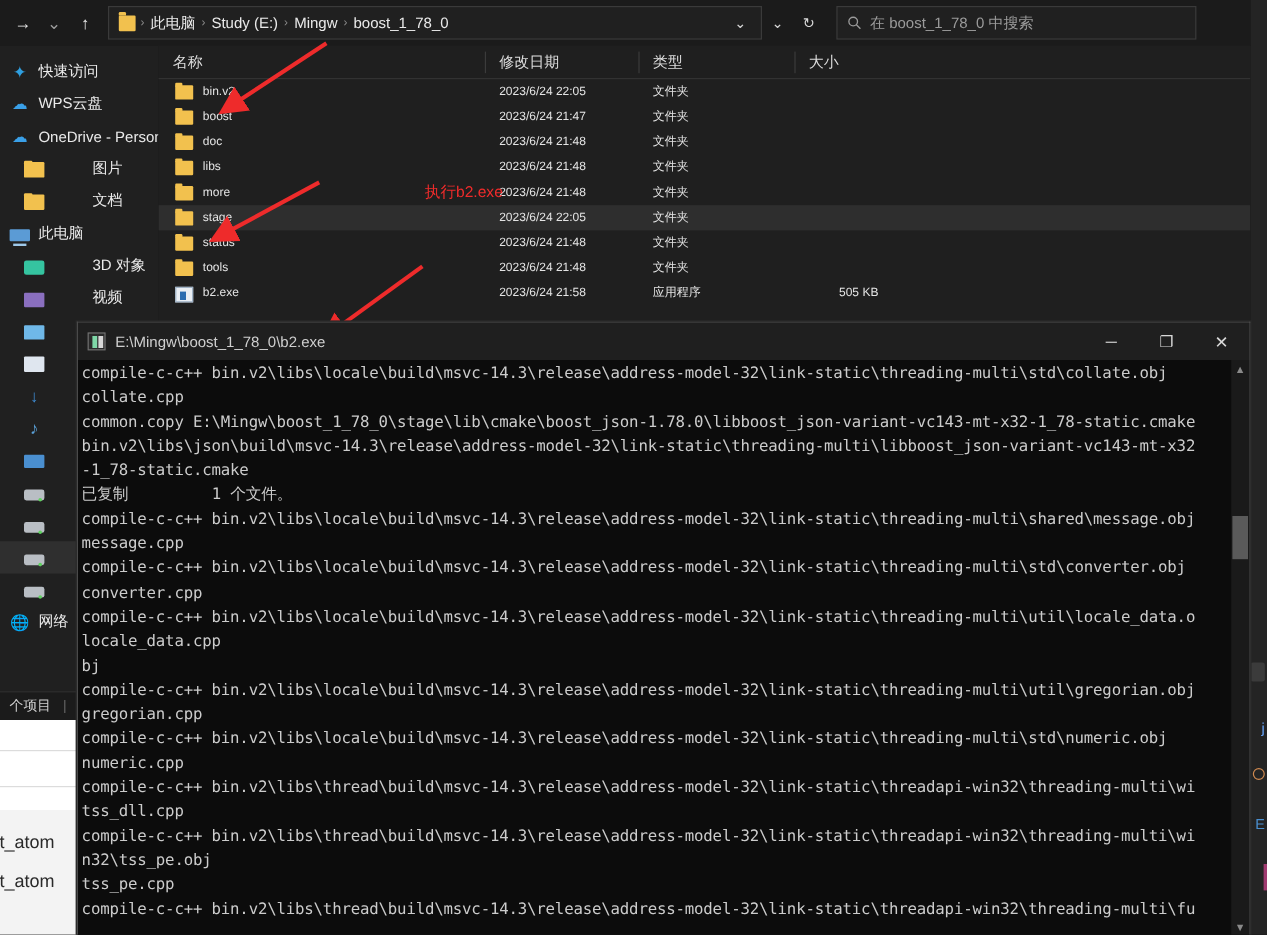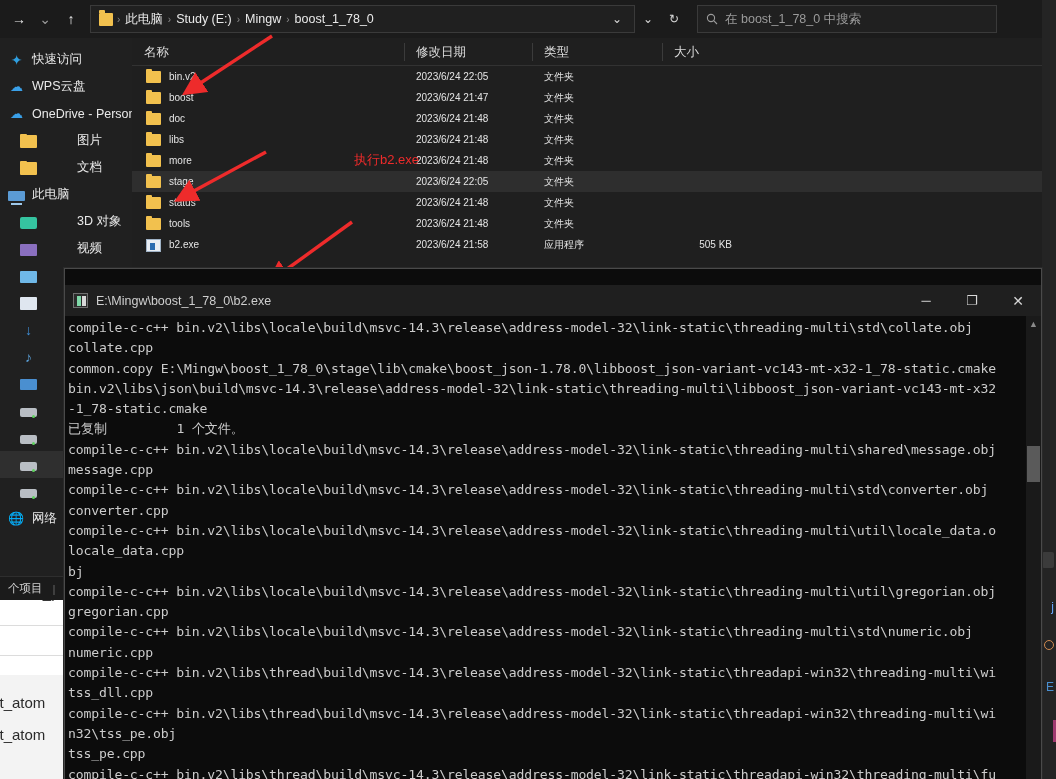--- a/index.html
+++ b/index.html
@@ -151,21 +151,21 @@
   .sb-sep{ color:#666; }
 
   
   #console {
     position: absolute; left: 64px; top: 268px; width: 978px; height: 511px;
     background: #0c0c0c; border: 1px solid #4a4a4a; border-bottom: none;
     box-shadow: 0 0 0 1px #2a2a2a;
   }
   .con-title {
     height: 31px; background: #1f1f1f; display: flex; align-items: center;
-    color: #cfcfcf; font-size: 12.5px; padding-left: 8px; gap: 8px; margin-top: 16px;
+    color: #cfcfcf; font-size: 12.5px; padding-left: 8px; gap: 8px;
   }
   .con-ico { width: 15px; height: 15px; background: #2b2b2b; border:1px solid #6f6f6f; position: relative; }
   .con-ico:after{content:"";position:absolute;left:3px;top:2px;width:4px;height:10px;background:#7fd8a8;}
   .con-ico:before{content:"";position:absolute;left:8px;top:2px;width:4px;height:10px;background:#d8d8d8;}
   .con-wbtns { margin-left: auto; display: flex; height: 31px; }
   .con-wbtn { width: 46px; height: 31px; display:flex; align-items:center; justify-content:center;
      color:#d8d8d8; font-size: 13px; }
   .con-wbtn.close { font-size: 14px; }
 
   .con-body {

